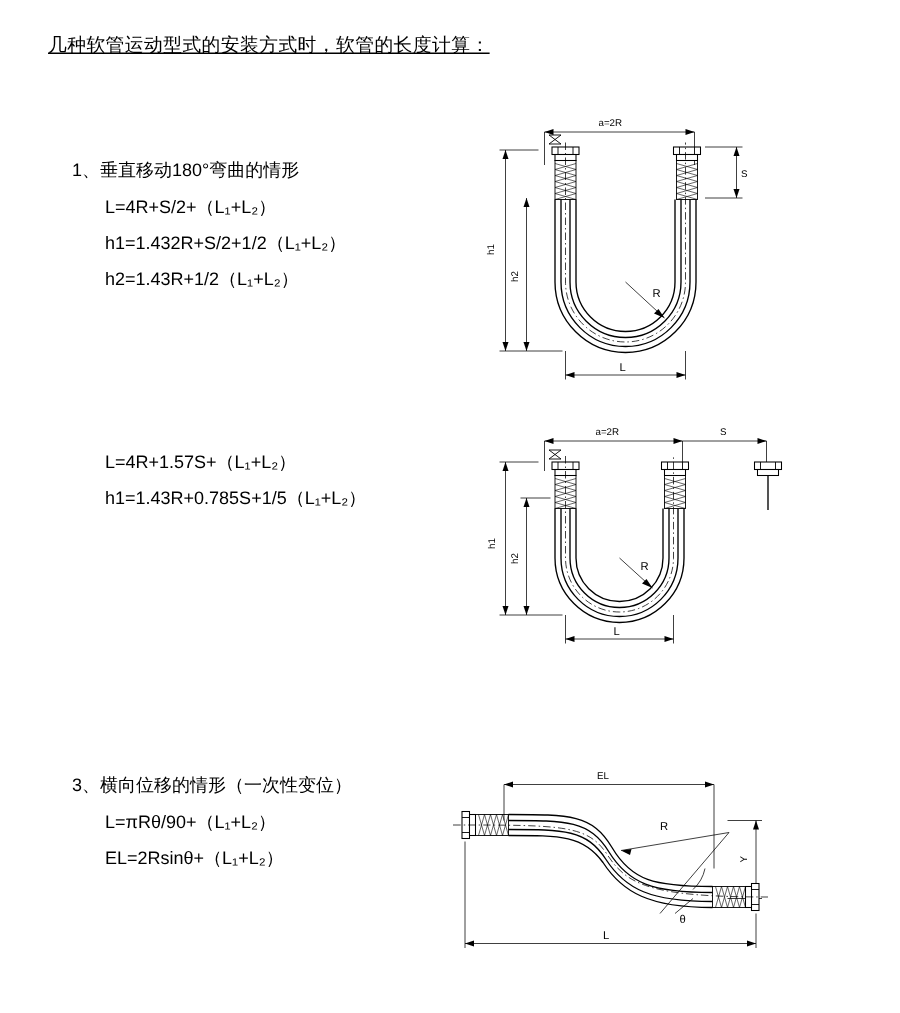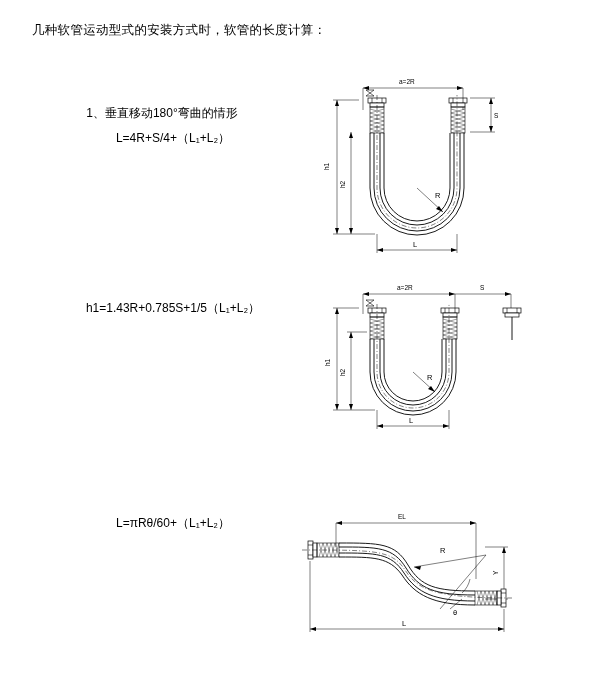--- a/index.html
+++ b/index.html
@@ -20,35 +20,35 @@
     width: 600px;
     height: 675px;
   }
   .heading {
     position: absolute;
     left: 32px;
     top: 22px;
     font-size: 12.5px;
     letter-spacing: 0.3px;
     white-space: nowrap;
+    text-decoration: underline;
   }
   .section {
     position: absolute;
     left: 0;
     width: 600px;
   }
   .sec1 { top: 105px; }
   .sec2 { top: 300px; }
   .sec3 { top: 515px; }
 
   .textblock {
     position: absolute;
-    left: 32px;
+    left: 48px;
     width: 260px;
-    text-align: center;
   }
   .sec-title {
     font-size: 12px;
     white-space: nowrap;
     margin-bottom: 8px;
   }
   .formula {
     font-size: 12px;
     white-space: nowrap;
     margin-left: 22px;
@@ -83,21 +83,23 @@
 </head>
 <body>
 
 <div class="page">
 
   <div class="heading">几种软管运动型式的安装方式时，软管的长度计算：</div>
 
   <div class="section sec1">
     <div class="textblock">
       <div class="sec-title">1、垂直移动180°弯曲的情形</div>
-      <div class="formula">L=4R+S/4+（L₁+L₂）</div>
+      <div class="formula">L=4R+S/2+（L₁+L₂）</div>
+      <div class="formula">h1=1.432R+S/2+1/2（L₁+L₂）</div>
+      <div class="formula">h2=1.43R+1/2（L₁+L₂）</div>
     </div>
 
     <div class="figure fig1">
       <svg width="240" height="210" viewBox="0 0 240 210">
 
         <line class="dim" x1="48" y1="18" x2="148" y2="18"></line>
         <path class="solidfill" d="M48 18 L54 16 L54 20 Z"></path>
         <path class="solidfill" d="M148 18 L142 16 L142 20 Z"></path>
         <text class="lbl" x="84" y="14">a=2R</text>
 
@@ -186,20 +188,21 @@
         <path class="solidfill" d="M142 180 L136 178 L136 182 Z"></path>
         <text class="lbl2" x="98" y="177">L</text>
         <line class="dim" x1="62" y1="164" x2="62" y2="183"></line>
         <line class="dim" x1="142" y1="164" x2="142" y2="183"></line>
       </svg>
     </div>
   </div>
 
   <div class="section sec2">
     <div class="textblock">
+      <div class="formula">L=4R+1.57S+（L₁+L₂）</div>
       <div class="formula">h1=1.43R+0.785S+1/5（L₁+L₂）</div>
     </div>
 
     <div class="figure fig2">
       <svg width="240" height="170" viewBox="0 0 240 170">
 
         <line class="dim" x1="48" y1="14" x2="140" y2="14"></line>
         <path class="solidfill" d="M48 14 L54 12 L54 16 Z"></path>
         <path class="solidfill" d="M140 14 L134 12 L134 16 Z"></path>
         <text class="lbl" x="82" y="10">a=2R</text>
@@ -288,21 +291,23 @@
         <path class="solidfill" d="M134 146 L128 144 L128 148 Z"></path>
         <text class="lbl2" x="94" y="143">L</text>
         <line class="dim" x1="62" y1="130" x2="62" y2="149"></line>
         <line class="dim" x1="134" y1="130" x2="134" y2="149"></line>
       </svg>
     </div>
   </div>
 
   <div class="section sec3">
     <div class="textblock">
-      <div class="formula">L=πRθ/60+（L₁+L₂）</div>
+      <div class="sec-title">3、横向位移的情形（一次性变位）</div>
+      <div class="formula">L=πRθ/90+（L₁+L₂）</div>
+      <div class="formula">EL=2Rsinθ+（L₁+L₂）</div>
     </div>
 
     <div class="figure fig3">
       <svg width="270" height="140" viewBox="0 0 270 140">
 
         <line class="dim" x1="46" y1="18" x2="186" y2="18"></line>
         <path class="solidfill" d="M46 18 L52 16 L52 20 Z"></path>
         <path class="solidfill" d="M186 18 L180 16 L180 20 Z"></path>
         <text class="lbl" x="108" y="14">EL</text>
         <line class="dim" x1="46" y1="18" x2="46" y2="42"></line>

